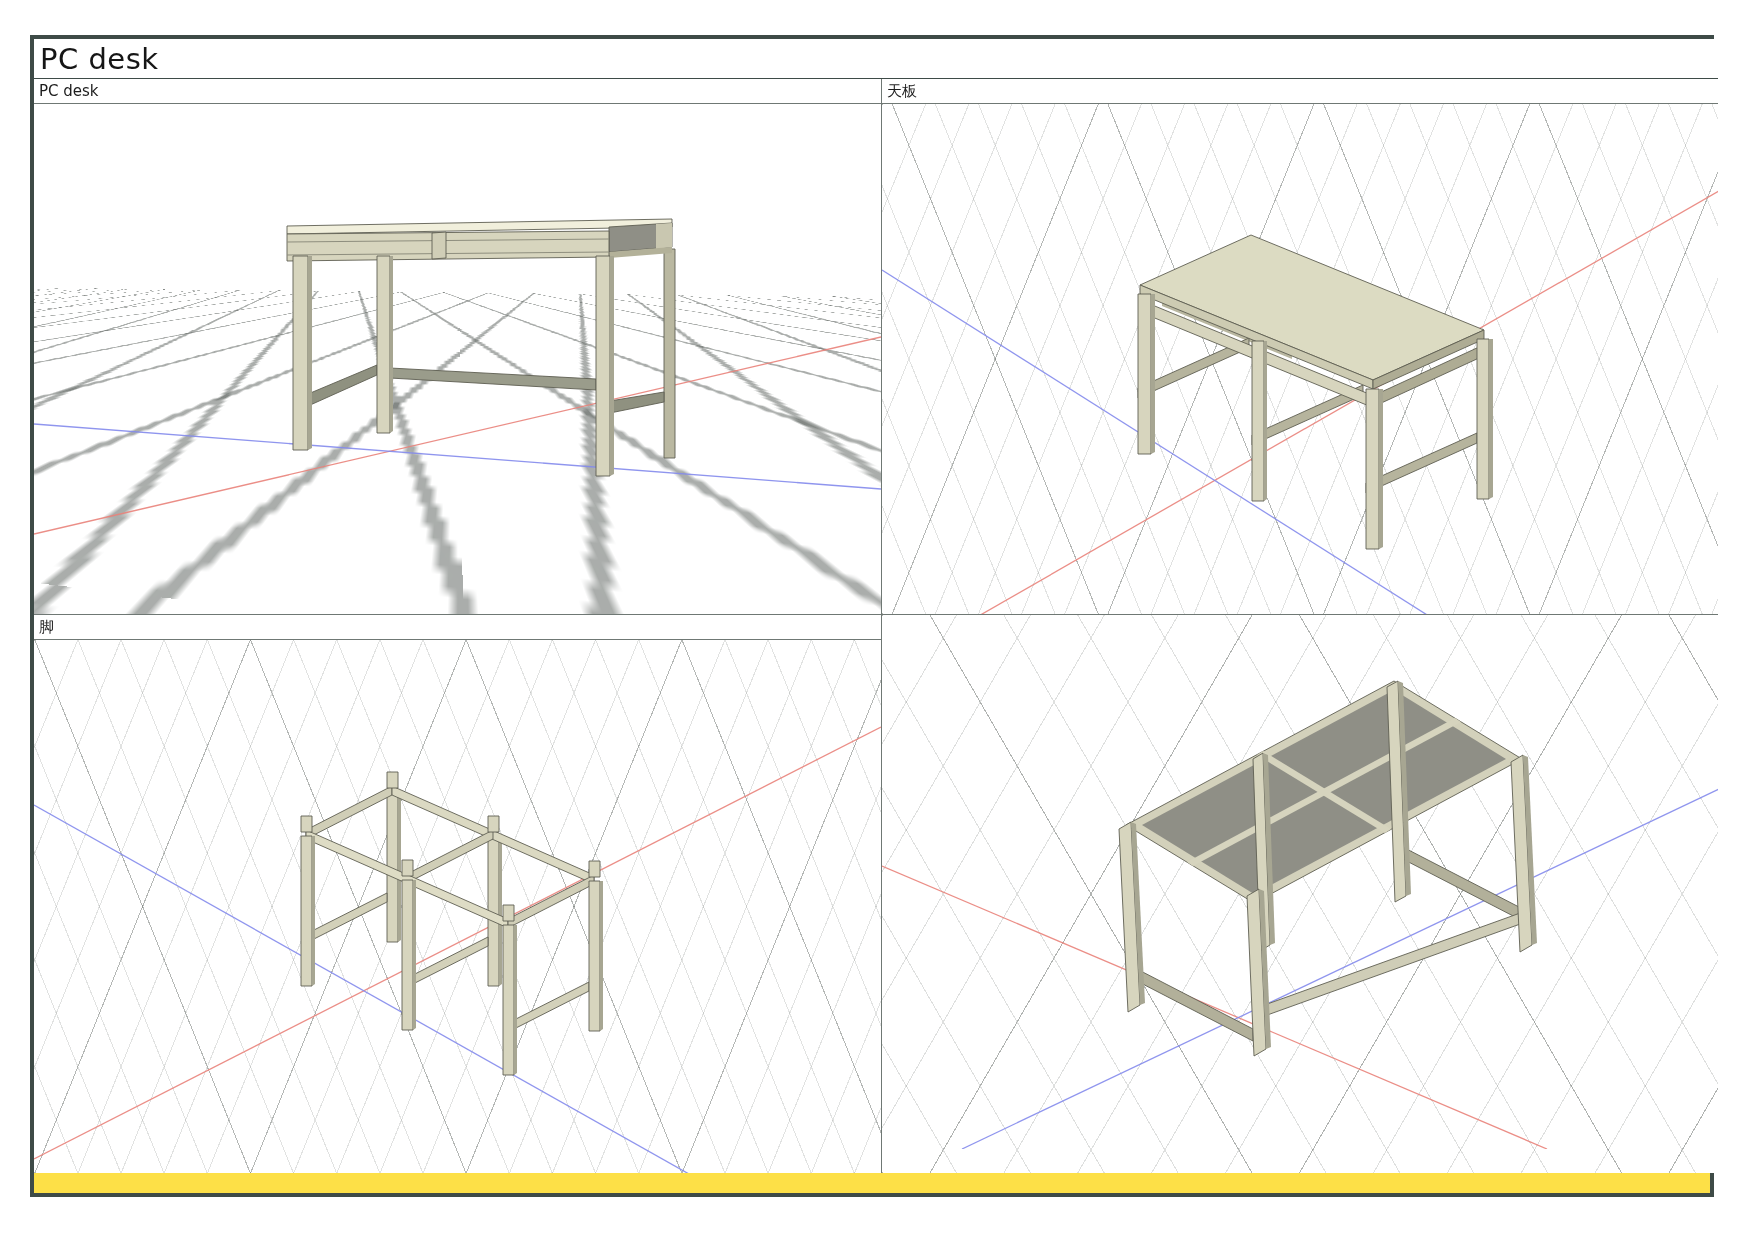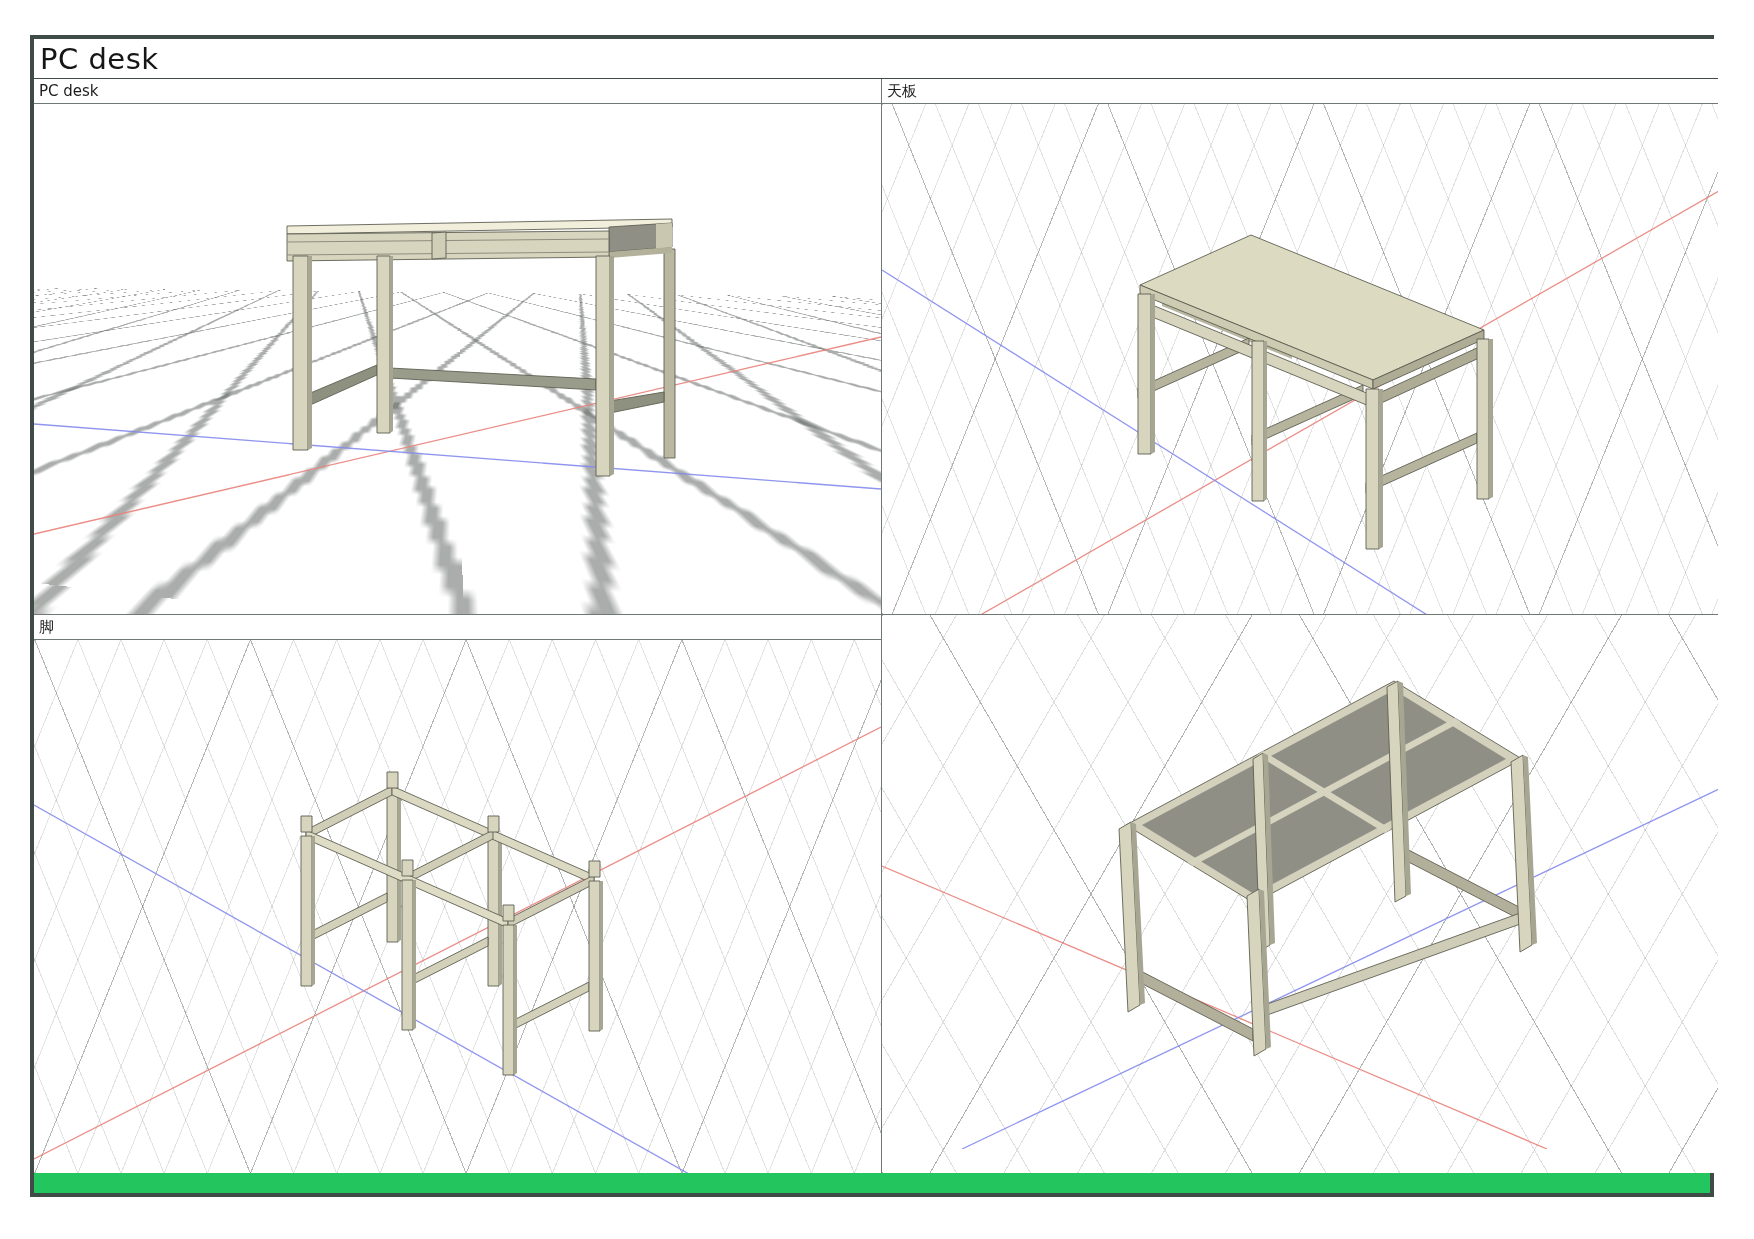--- a/index.html
+++ b/index.html
@@ -3,21 +3,21 @@
 <meta charset="utf-8">
 <style>
   html,body{
     margin:0;padding:0;background:#ffffff;
     width:1754px;height:1239px;overflow:hidden;
     font-family:"DejaVu Sans","Liberation Sans",sans-serif;
   }
   .sheet{
     position:absolute;left:30px;top:35px;width:1684px;height:1162px;
     border:4px solid var(--frame_border);
-    box-sizing:border-box;background:#22c55e;
+    box-sizing:border-box;background:#fde047;
     display:grid;
     grid-template-columns:847px 837px;
     grid-template-rows:40px 535px 559px;
   }
   .title-bar{
     grid-column:1 / span 2;
     border-bottom:1px solid var(--frame_border);
     display:flex;align-items:center;
     padding-left:6px;
     font-size:29px;color:#161616;letter-spacing:0.5px;

